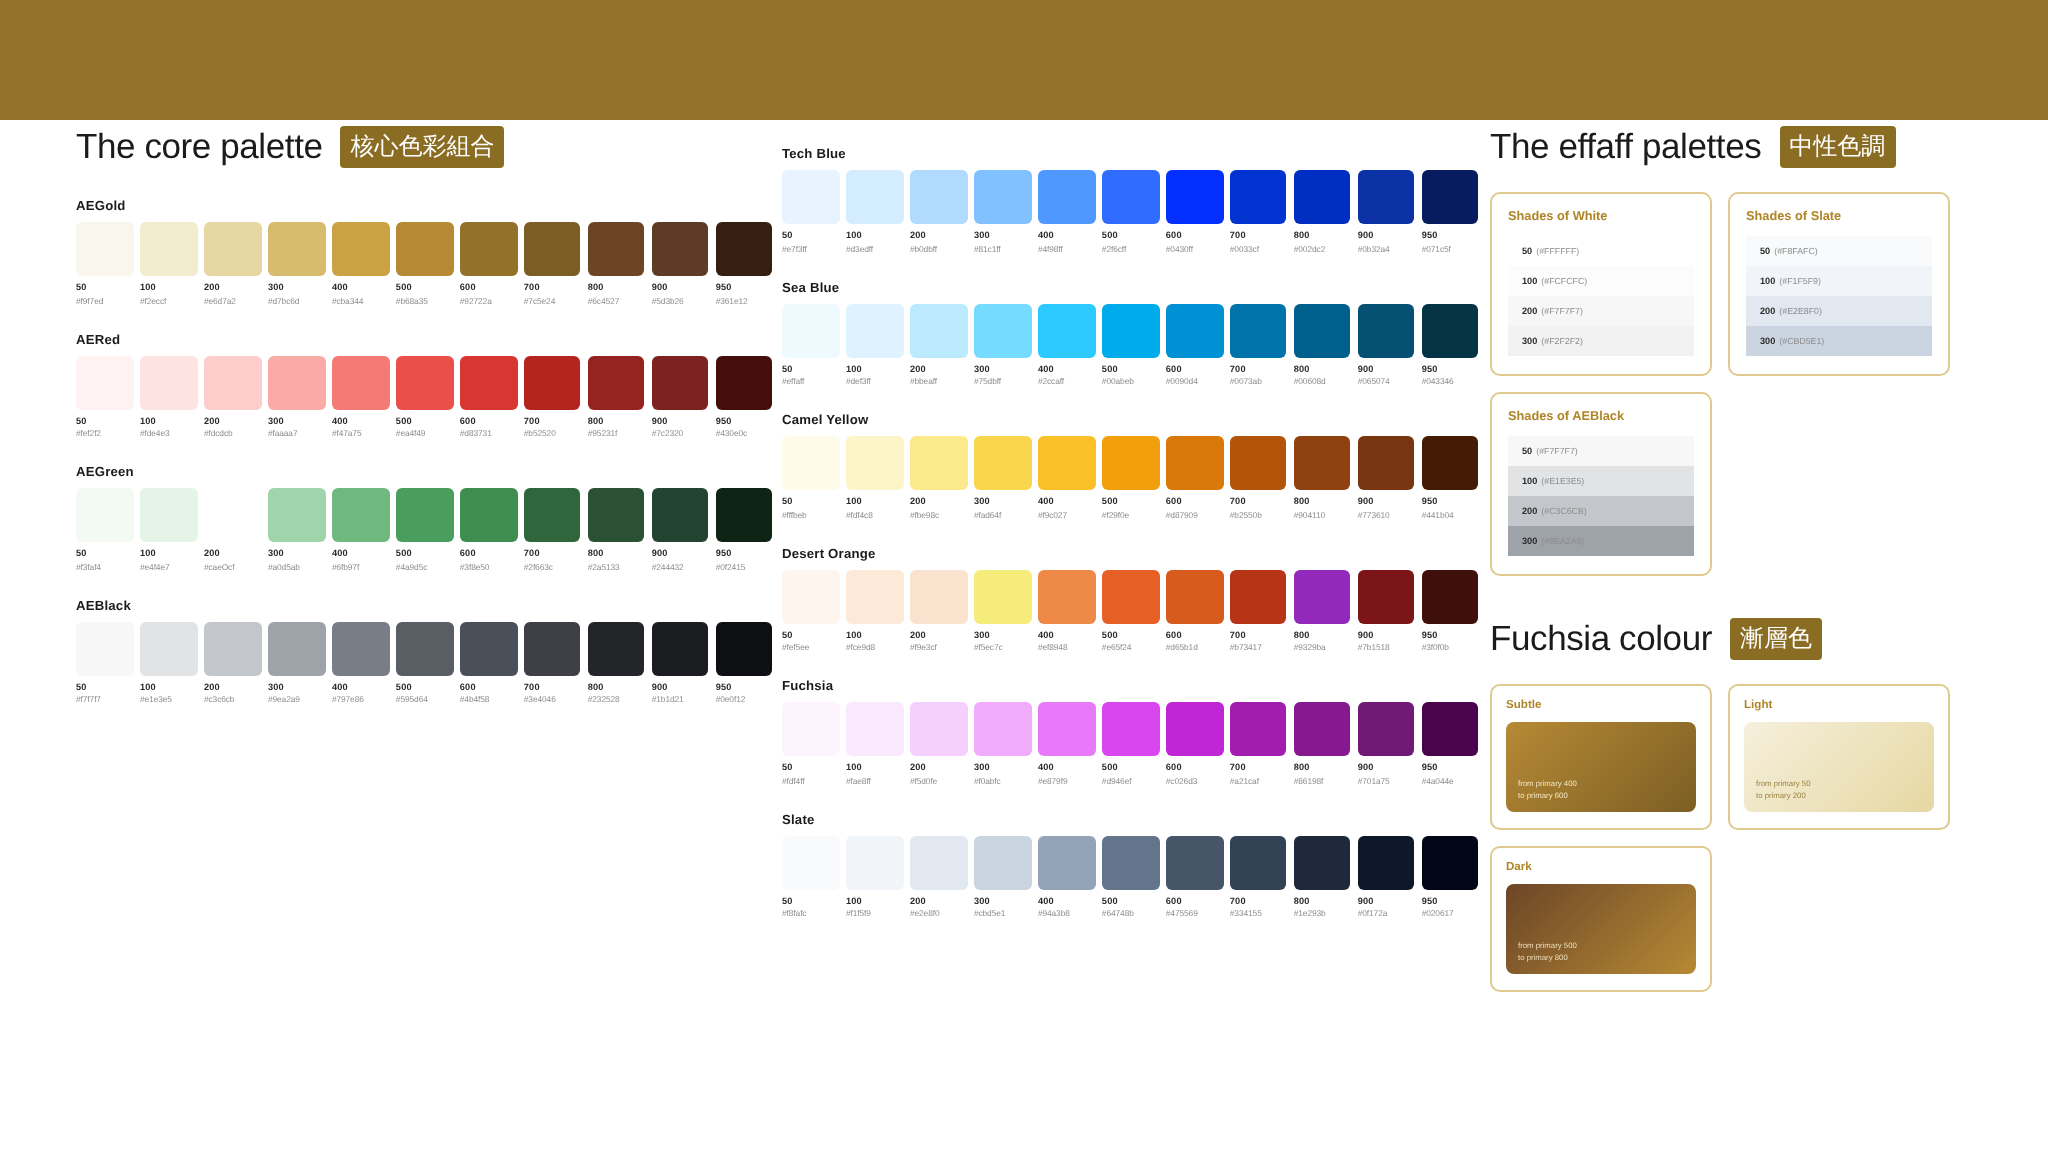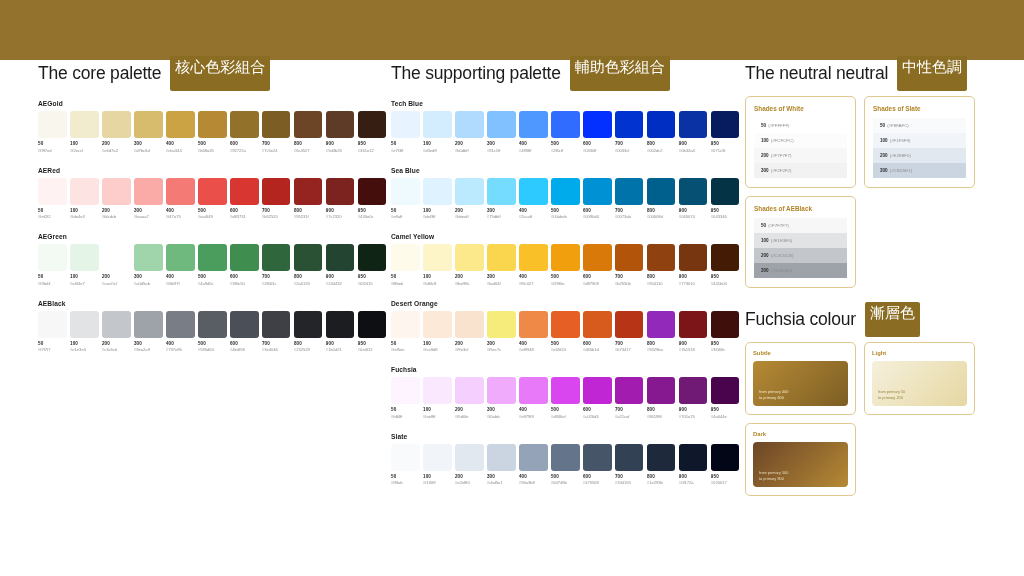--- a/index.html
+++ b/index.html
@@ -13,22 +13,22 @@
   #canvas { position: relative; width: 1024px; height: 516px; }
 
   .col { position: absolute; top: 0; }
   #col-core { left: 38px; width: 348px; }
   #col-support { left: 391px; width: 348px; }
   #col-neutral { left: 745px; width: 250px; }
 
   .sec-head { display: flex; align-items: center; gap: 9px; height: 26px; margin-top: 0; }
   .sec-title { font-size: 17.5px; font-weight: 400; color: #1b1b1b; letter-spacing: -0.2px; white-space: nowrap; }
   .sec-badge {
-    background: #8a6d23; color: #ffffff; font-size: 15px; line-height: 1;
-    padding: 4px 5px 16px; border-radius: 2px; white-space: nowrap;
+    background: #8a6d23; color: #ffffff; font-size: 12px; line-height: 1;
+    padding: 4px 5px 5px; border-radius: 2px; white-space: nowrap;
     font-family: "DejaVu Sans", sans-serif;
   }
 
   .ramp { margin-top: 14px; }
   .ramp-name { font-size: 6.6px; font-weight: bold; color: #1b1b1b; margin-bottom: 4px; letter-spacing: 0.1px; }
   .ramp-row { display: flex; gap: 3.4px; }
   .sw { width: 28.6px; }
   .sw-chip { width: 28.6px; height: 27px; border-radius: 3px; }
   .sw-step { font-size: 4.6px; font-weight: bold; color: #2a2a2a; margin-top: 3px; letter-spacing: 0.1px; }
   .sw-hex { font-size: 4.2px; color: #8d8d8d; margin-top: 1.5px; letter-spacing: -0.05px; }
@@ -303,24 +303,20 @@
               <div class="sw-chip" style="background: rgb(14, 15, 18);"></div>
               <div class="sw-step">950</div>
               <div class="sw-hex">#0e0f12</div>
             </div>
           </div>
         </div>
       </div>
   </div>
 
   <div class="col" id="col-support">
-    <div class="sec-head">
-      <span class="sec-title">The supporting palette</span>
-      <span class="sec-badge">輔助色彩組合</span>
-    </div>
     <div id="support-ramps">
         <div class="ramp">
           <div class="ramp-name">Tech Blue</div>
           <div class="ramp-row">
             <div class="sw">
               <div class="sw-chip" style="background: rgb(231, 243, 255);"></div>
               <div class="sw-step">50</div>
               <div class="sw-hex">#e7f3ff</div>
             </div>
             <div class="sw">
@@ -673,21 +669,21 @@
               <div class="sw-step">950</div>
               <div class="sw-hex">#020617</div>
             </div>
           </div>
         </div>
       </div>
   </div>
 
   <div class="col" id="col-neutral">
     <div class="sec-head">
-      <span class="sec-title">The neutral neutral</span>
+      <span class="sec-title">The effaff palettes</span>
       <span class="sec-badge">中性色調</span>
     </div>
     <div id="neutral-cards">
         <div class="neut-grid">
           <div class="card neut-card">
             <div class="card-title">Shades of White</div>
             <div class="nrow" style="background: rgb(255, 255, 255);">
               <span class="nrow-step">50</span>
               <span class="nrow-hex">(#FFFFFF)</span>
             </div>

